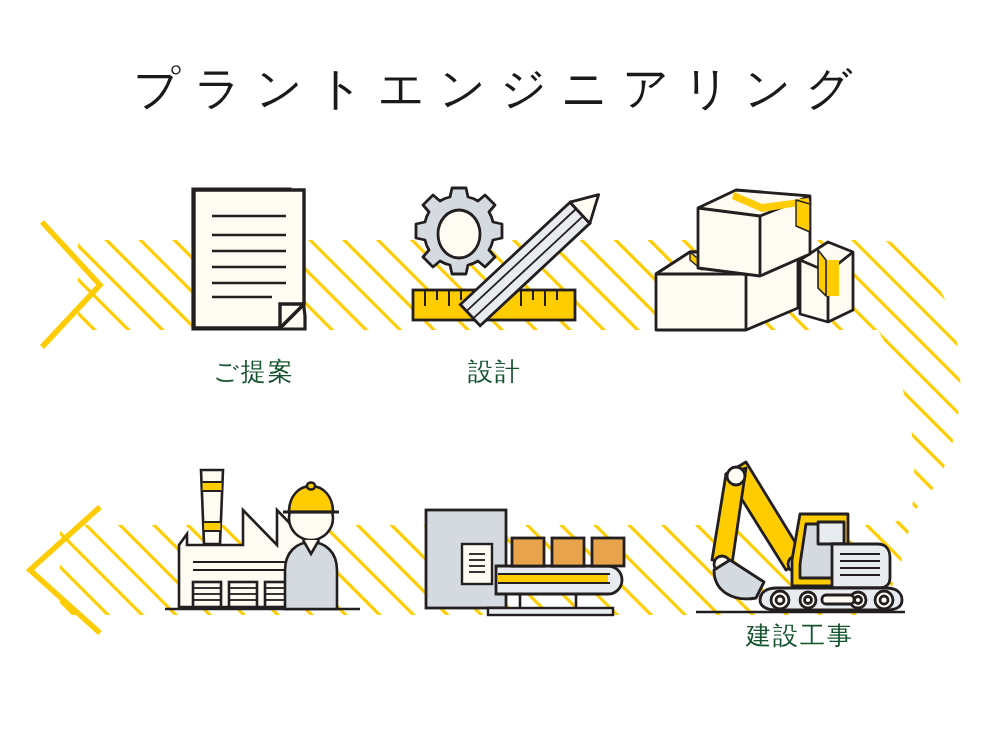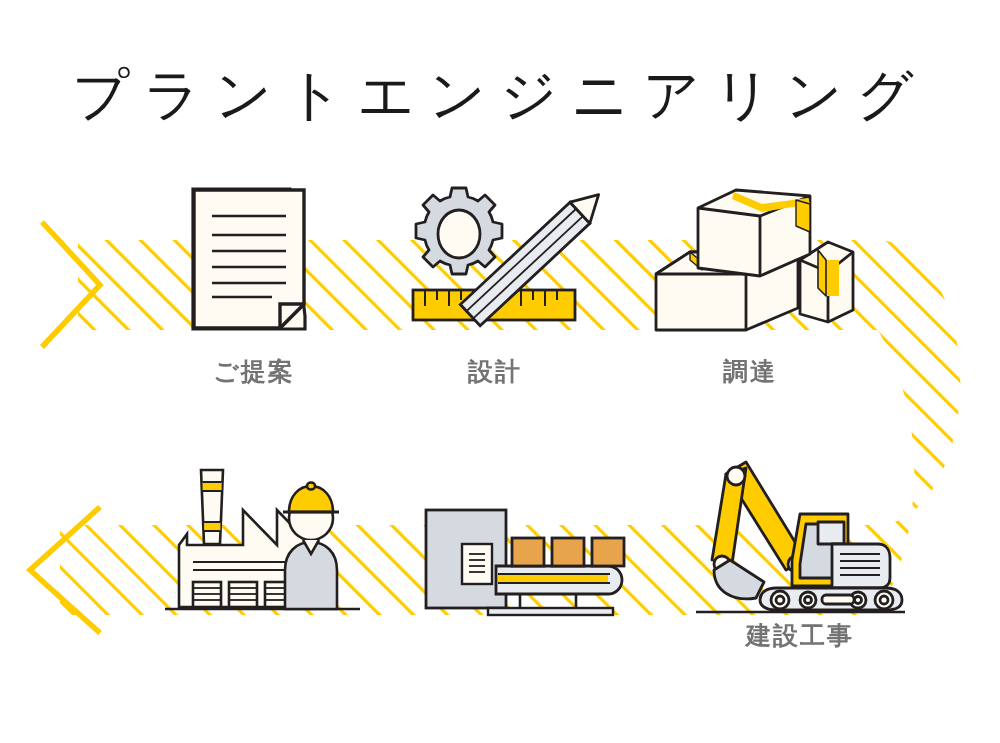--- a/index.html
+++ b/index.html
@@ -14,34 +14,33 @@
     background: #ffffff;
     overflow: hidden;
     font-family: "DejaVu Sans", "Liberation Sans", sans-serif;
   }
   #title {
     position: absolute;
     left: 0;
     top: 58px;
     width: 1000px;
     text-align: center;
-    font-size: 56px;
+    font-size: 46px;
     letter-spacing: 14px;
     color: #1a1a1a;
     font-weight: 400;
     white-space: nowrap;
   }
   .step-label {
     position: absolute;
     text-align: center;
     font-size: 25px;
     letter-spacing: 2px;
-    color: #737373;
+    color: #14532d;
     white-space: nowrap;
-    font-weight: bold;
   }
   .icon-box {
     position: absolute;
   }
   svg { display: block; overflow: visible; }
   #flowband { position: absolute; left: 0; top: 0; }
 </style>
 </head>
 <body>
 
@@ -172,21 +171,20 @@
         <path d="M48,18 L86,0 L160,6 L160,64 L110,86 L48,78 Z" fill="#FDFBF2"></path>
         <path d="M48,18 L110,26 L160,6" fill="none"></path>
         <path d="M110,26 L110,86" fill="none"></path>
 
         <path d="M86,0 L110,12 L160,6" fill="none" stroke="none"></path>
         <polygon points="84,2 112,14 158,8 160,14 112,22 82,9" fill="#FFCC00" stroke="none"></polygon>
         <path d="M146,10 L160,14 L160,42 L146,36 Z" fill="#FFCC00" stroke="#231f20" stroke-width="1.4"></path>
       </g>
     </svg>
   </div>
-  <div class="step-label" style="left:670px; top:355px; width:160px;">調達</div>
 
   <div class="icon-box" style="left:165px; top:462px;">
     <svg width="195" height="155" viewBox="0 0 195 155">
       <g stroke="#231f20" stroke-width="2.6" stroke-linejoin="miter">
 
         <path d="M36,8 L58,8 L55,82 L39,82 Z" fill="#FDFBF2"></path>
         <rect x="37.6" y="20" width="19" height="9" fill="#FFCC00" stroke="none"></rect>
         <line x1="37.3" y1="20" x2="56.7" y2="20" stroke="#231f20" stroke-width="2"></line>
         <line x1="37.1" y1="29" x2="56.9" y2="29" stroke="#231f20" stroke-width="2"></line>
         <rect x="39.2" y="60" width="16.2" height="9" fill="#FFCC00" stroke="none"></rect>

